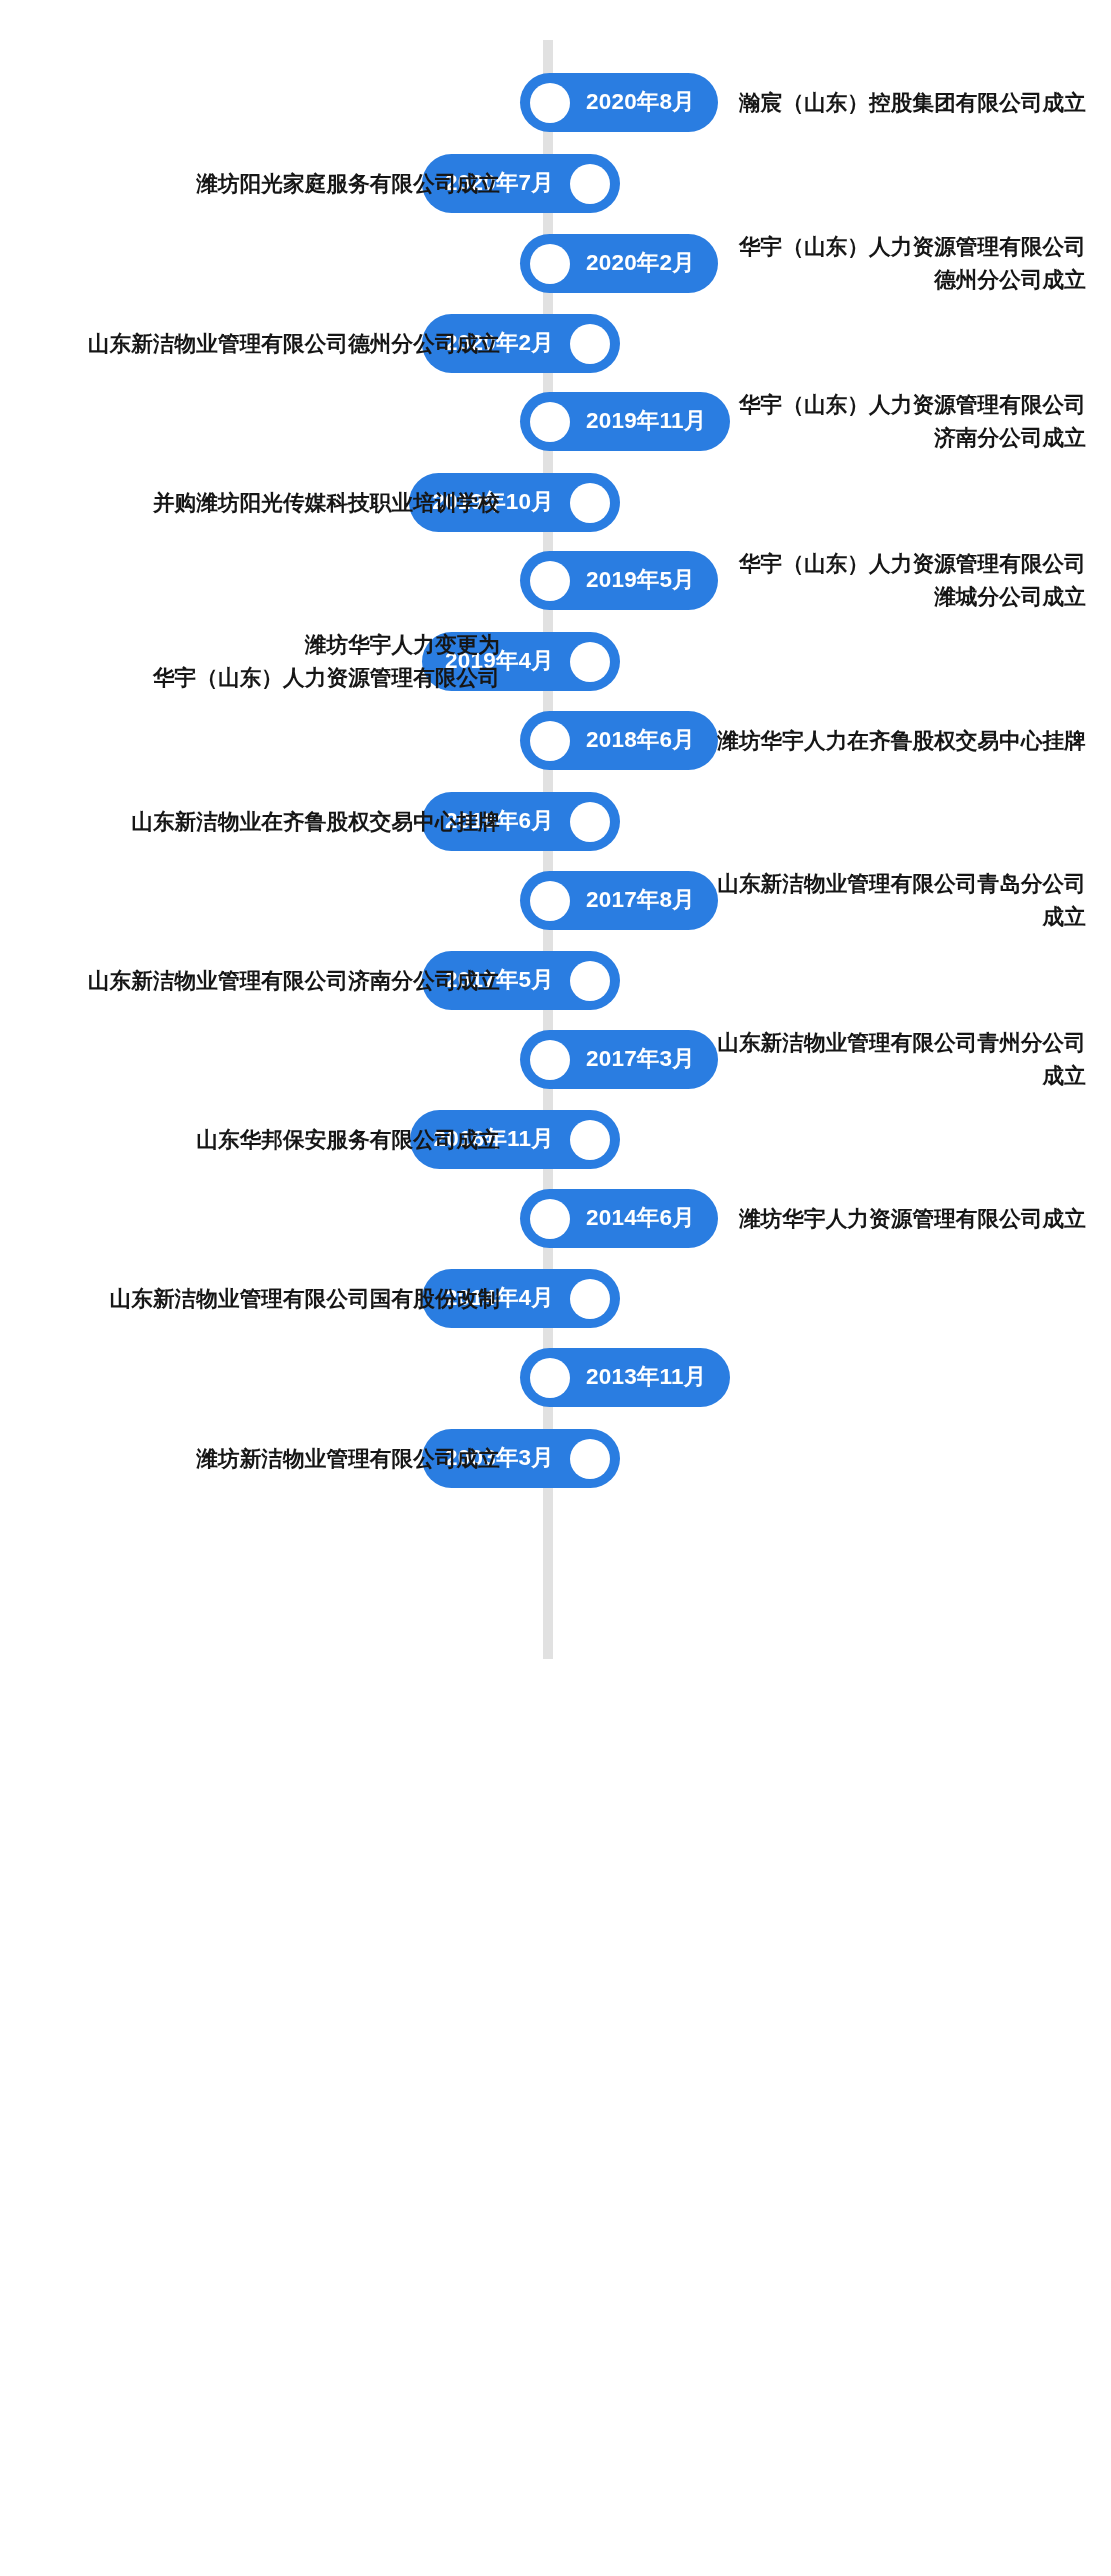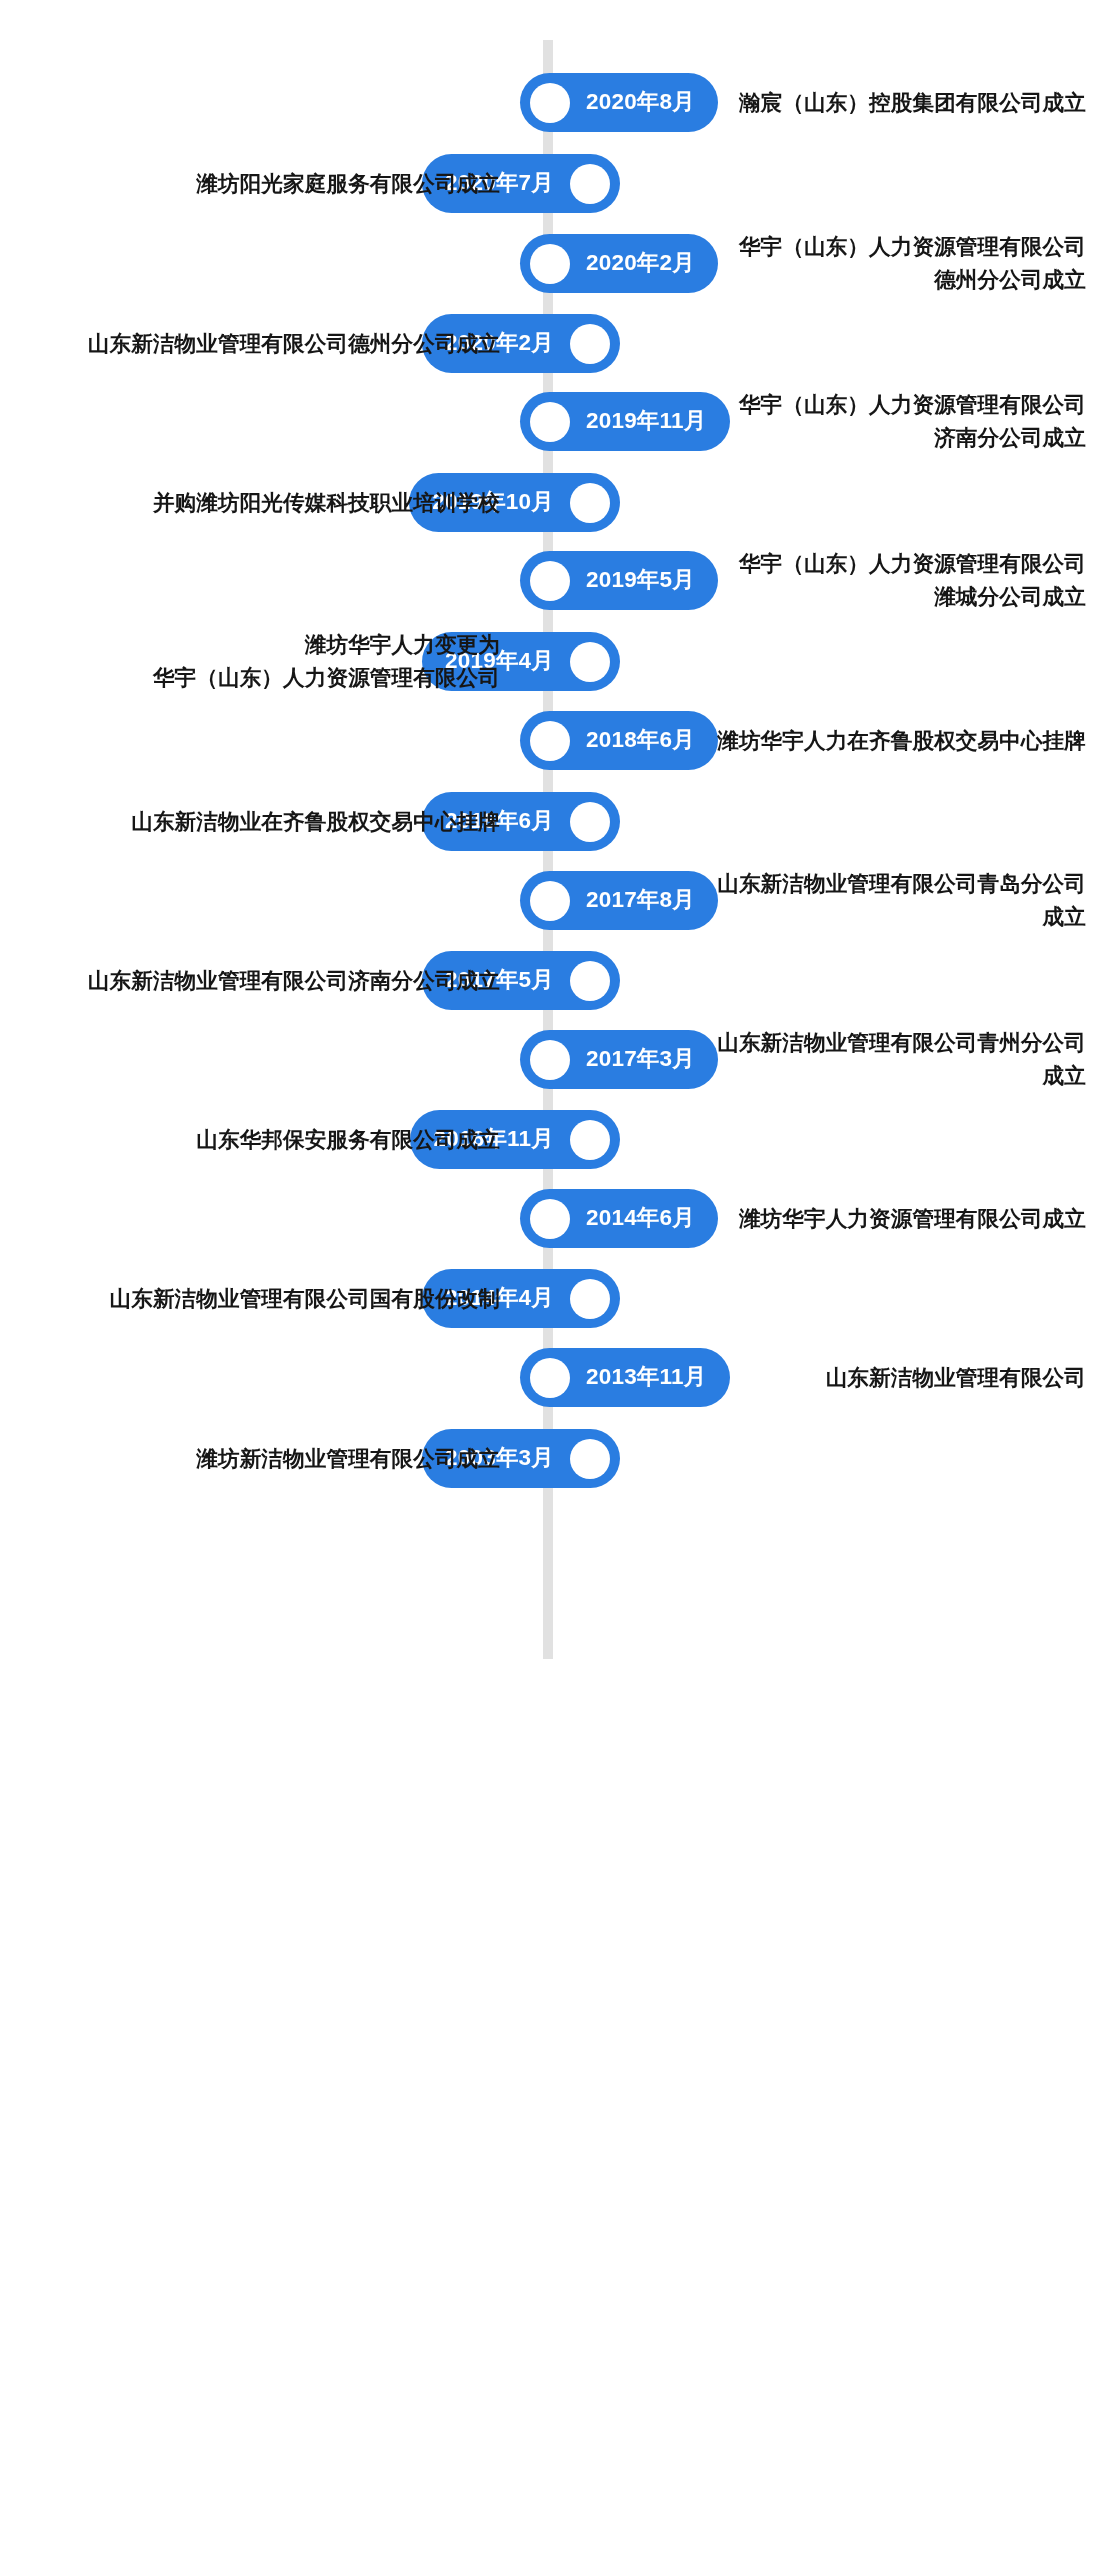--- a/index.html
+++ b/index.html
@@ -268,21 +268,20 @@
         <div class="desc">
           <span class="line">山东新洁物业管理有限公司国有股份改制</span>
         </div>
       </div>
       <div class="row right" style="top: 1338px;">
         <div class="pill">
           <span class="dot"></span>
           <span class="date">2013年11月</span>
         </div>
         <div class="desc">
-          <span class="line">山东新洁物业管理有限公司</span>
         </div>
       </div>
       <div class="row left" style="top: 1419px;">
         <div class="pill">
           <span class="date">2003年3月</span>
           <span class="dot"></span>
         </div>
         <div class="desc">
           <span class="line">潍坊新洁物业管理有限公司成立</span>
         </div>

